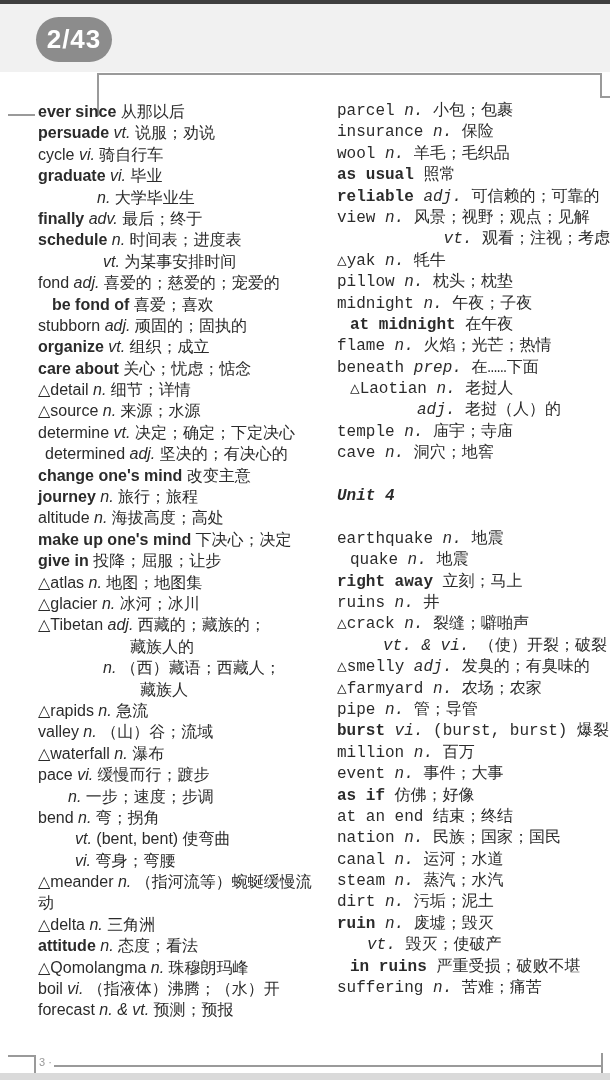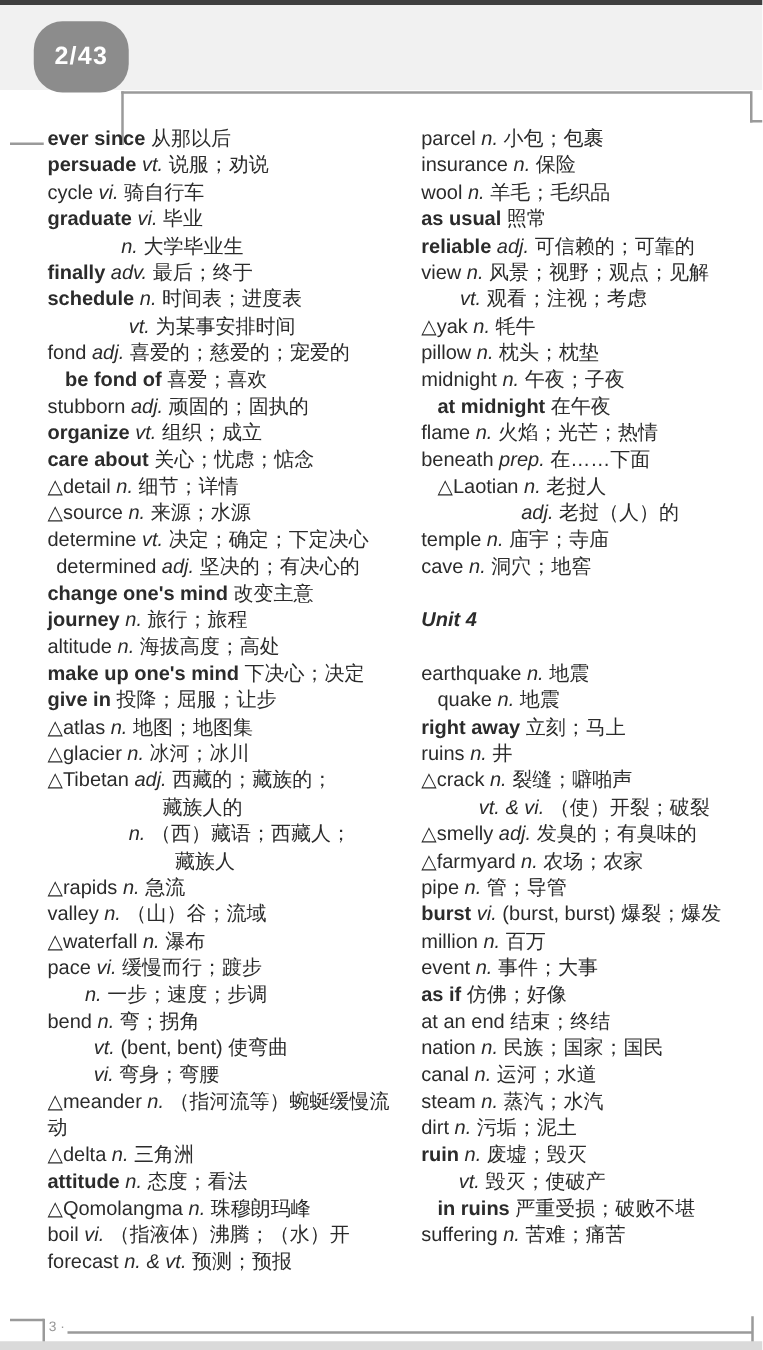--- a/index.html
+++ b/index.html
@@ -6,24 +6,24 @@
   body{
     width:610px;height:1080px;position:relative;overflow:hidden;
     background:#ffffff;
     font-family:"Liberation Sans","DejaVu Sans",sans-serif;
     color:#2b2b2b;
   }
   
   .top-edge{position:absolute;left:0;top:0;width:610px;height:4px;background:#3f3f3f;}
   .header{position:absolute;left:0;top:4px;width:610px;height:68px;background:#f1f1f1;}
   .pill{
-    position:absolute;left:27px;top:13px;width:76px;height:57px;
+    position:absolute;left:36px;top:13px;width:76px;height:45px;
     background:#8c8c8c;border-radius:23px;
     display:flex;align-items:center;justify-content:center;
-    color:#ffffff;font-size:20px;font-weight:600;letter-spacing:1px;
+    color:#ffffff;font-size:26px;font-weight:600;letter-spacing:1px;
   }
   .bottom-strip{position:absolute;left:0;top:1073px;width:610px;height:7px;background:#dadada;}
 
   
   .fl{position:absolute;background:#9a9a9a;}
   .f-top-h   {left:97px;  top:73px;   width:504px; height:2px;}
   .f-top-v   {left:97px;  top:73px;   width:2px;   height:43px;}
   .f-top-tick{left:8px;   top:114px;  width:27px;  height:2px;}
   .f-tr-v    {left:600px; top:73px;   width:2px;   height:25px;}
   .f-tr-tick {left:600px; top:96px;   width:10px;  height:2px;}
@@ -33,21 +33,21 @@
   .f-br-v    {left:601px; top:1053px; width:2px;   height:27px;}
 
   .footer-pagenum{
     position:absolute;left:39px;top:1056px;
     font-size:11px;color:#999999;
   }
 
   
   .col{position:absolute;top:101px;font-size:16px;line-height:21.4px;white-space:nowrap;}
   .col-left{left:38px;width:300px;}
-  .col-right{left:337px;width:273px;}
+  .col-right{left:337px;width:273px;font-family:Liberation Mono, monospace;}
   .vline{height:21.4px;}
   .s-n{font-style:normal;font-weight:400;}
   .s-b{font-weight:700;}
   .s-i{font-style:italic;}
   .s-bi{font-weight:700;font-style:italic;}
 </style>
 </head>
 <body>
 
 <div class="top-edge"></div>
@@ -116,21 +116,21 @@
       <div class="vline"><span class="s-n">boil</span><span class="s-i"> vi.</span><span class="s-n"> （指液体）沸腾；（水）开</span></div>
       <div class="vline"><span class="s-n">forecast</span><span class="s-i"> n. &amp; vt.</span><span class="s-n"> 预测；预报</span></div>
     </div>
   <div class="col col-right">
       <div class="vline"><span class="s-n">parcel</span><span class="s-i"> n.</span><span class="s-n"> 小包；包裹</span></div>
       <div class="vline"><span class="s-n">insurance</span><span class="s-i"> n.</span><span class="s-n"> 保险</span></div>
       <div class="vline"><span class="s-n">wool</span><span class="s-i"> n.</span><span class="s-n"> 羊毛；毛织品</span></div>
       <div class="vline"><span class="s-b">as usual</span><span class="s-n"> 照常</span></div>
       <div class="vline"><span class="s-b">reliable</span><span class="s-i"> adj.</span><span class="s-n"> 可信赖的；可靠的</span></div>
       <div class="vline"><span class="s-n">view</span><span class="s-i"> n.</span><span class="s-n"> 风景；视野；观点；见解</span></div>
-      <div class="vline" style="padding-left: 31px;"><span class="s-i">vt.</span><span class="s-n"> 观看；注视；考虑</span></div>
+      <div class="vline" style="padding-left: 31px; text-align: right;"><span class="s-i">vt.</span><span class="s-n"> 观看；注视；考虑</span></div>
       <div class="vline"><span class="s-n">△yak</span><span class="s-i"> n.</span><span class="s-n"> 牦牛</span></div>
       <div class="vline"><span class="s-n">pillow</span><span class="s-i"> n.</span><span class="s-n"> 枕头；枕垫</span></div>
       <div class="vline"><span class="s-n">midnight</span><span class="s-i"> n.</span><span class="s-n"> 午夜；子夜</span></div>
       <div class="vline" style="padding-left: 13px;"><span class="s-b">at midnight</span><span class="s-n"> 在午夜</span></div>
       <div class="vline"><span class="s-n">flame</span><span class="s-i"> n.</span><span class="s-n"> 火焰；光芒；热情</span></div>
       <div class="vline"><span class="s-n">beneath</span><span class="s-i"> prep.</span><span class="s-n"> 在……下面</span></div>
       <div class="vline" style="padding-left: 13px;"><span class="s-n">△Laotian</span><span class="s-i"> n.</span><span class="s-n"> 老挝人</span></div>
       <div class="vline" style="padding-left: 80px;"><span class="s-i">adj.</span><span class="s-n">  老挝（人）的</span></div>
       <div class="vline"><span class="s-n">temple</span><span class="s-i"> n.</span><span class="s-n"> 庙宇；寺庙</span></div>
       <div class="vline"><span class="s-n">cave</span><span class="s-i"> n.</span><span class="s-n"> 洞穴；地窖</span></div>

